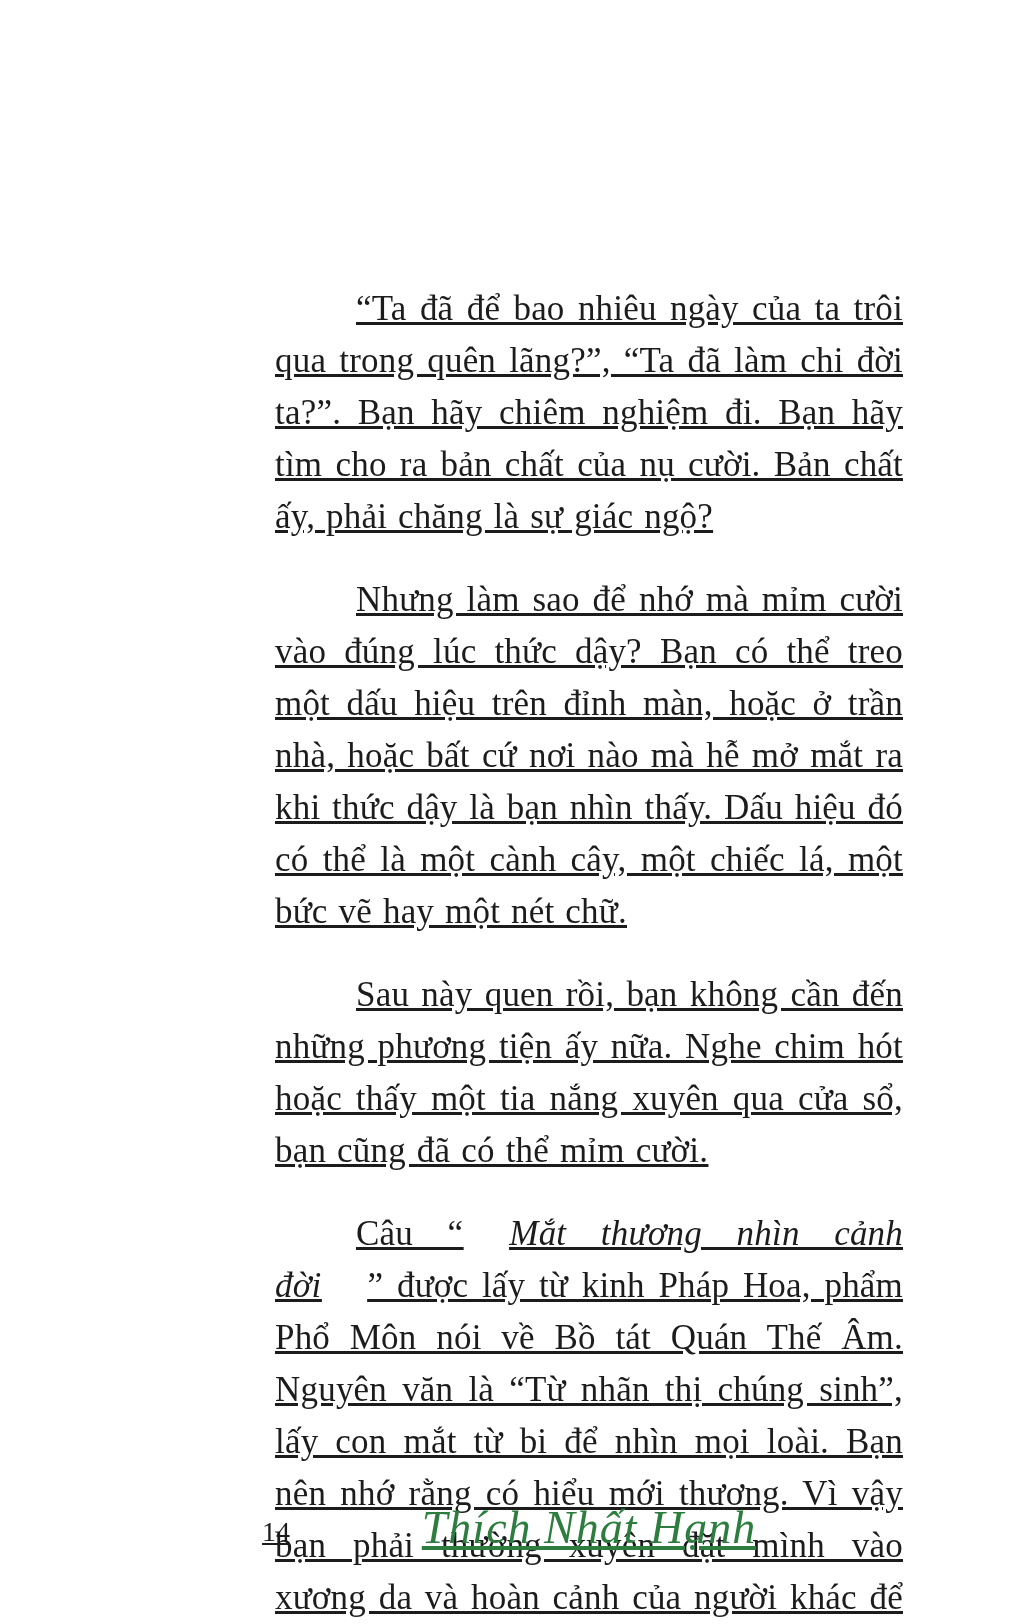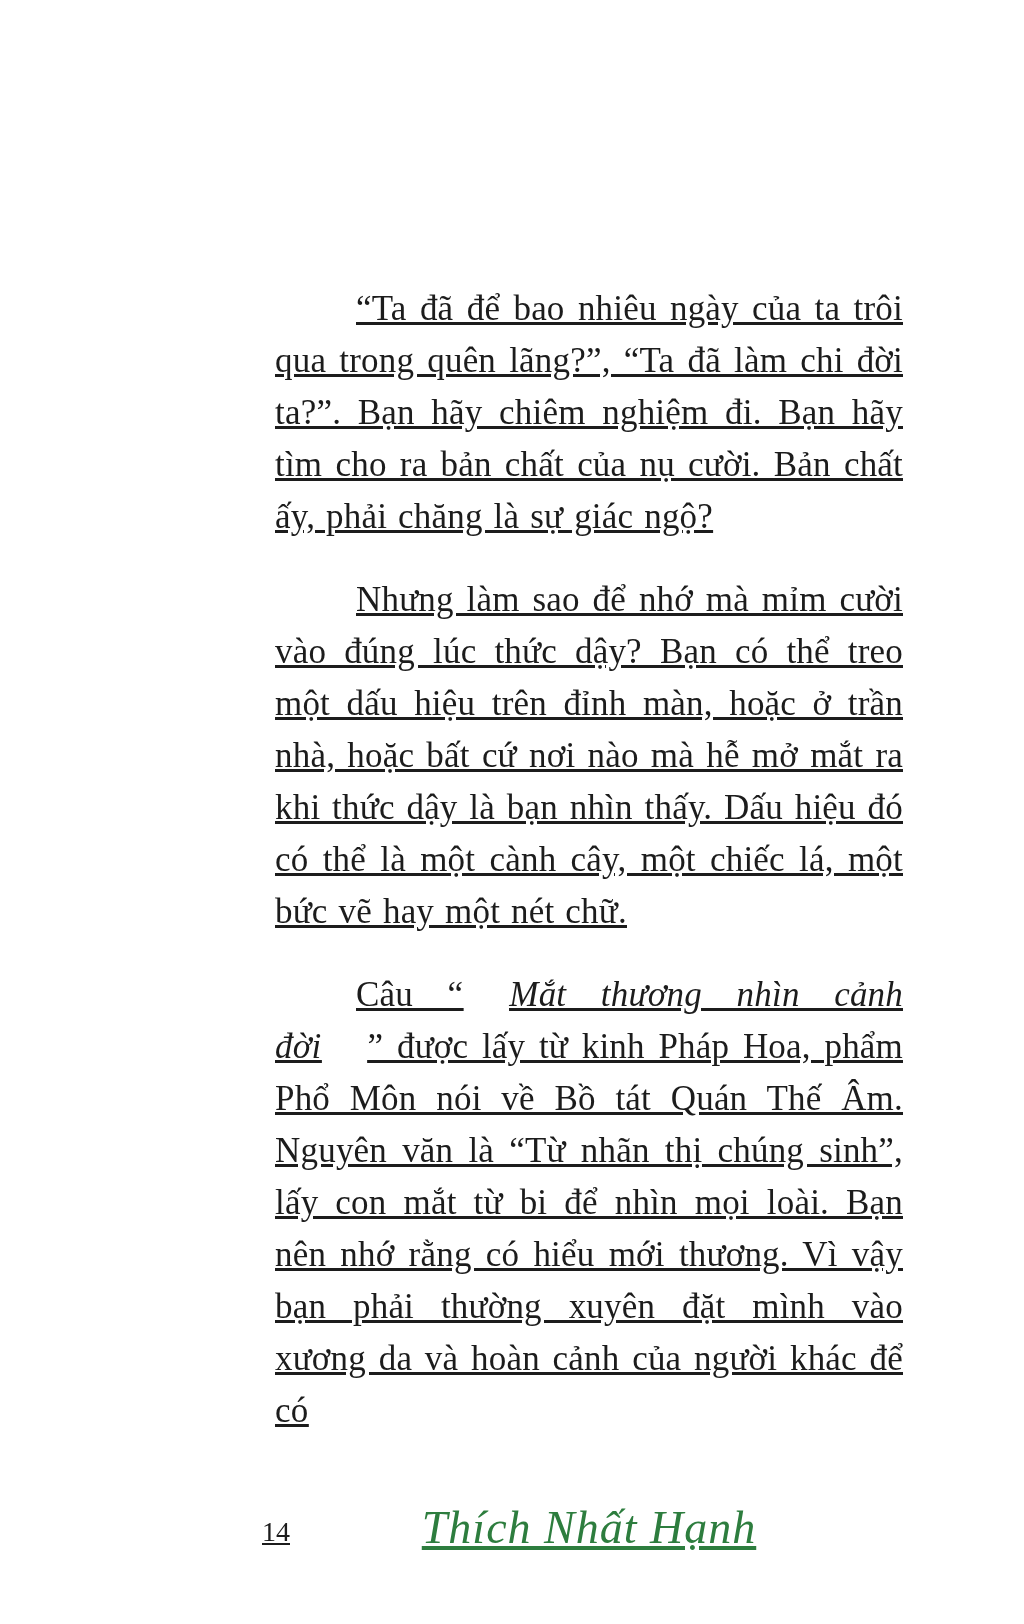--- a/index.html
+++ b/index.html
@@ -63,20 +63,21 @@
 <body>
 
 <div class="page">
 
   <main class="text-column">
 
     <p><span>“Ta đã để bao nhiêu ngày của ta trôi qua trong quên lãng?”, “Ta đã làm chi đời ta?”. Bạn hãy chiêm nghiệm đi. Bạn hãy tìm cho ra bản chất của nụ cười. Bản chất ấy, phải chăng là sự giác ngộ?</span></p>
 
     <p><span>Nhưng làm sao để nhớ mà mỉm cười vào đúng lúc thức dậy? Bạn có thể treo một dấu hiệu trên đỉnh màn, hoặc ở trần nhà, hoặc bất cứ nơi nào mà hễ mở mắt ra khi thức dậy là bạn nhìn thấy. Dấu hiệu đó có thể là một cành cây, một chiếc lá, một bức vẽ hay một nét chữ.</span></p>
 
+    <p><span>Sau này quen rồi, bạn không cần đến những phương tiện ấy nữa. Nghe chim hót hoặc thấy một tia nắng xuyên qua cửa sổ, bạn cũng đã có thể mỉm cười.</span></p>
 
     <p><span>Câu “</span><span class="italic-seg">Mắt thương nhìn cảnh đời</span><span>” được lấy từ kinh Pháp Hoa, phẩm Phổ Môn nói về Bồ tát Quán Thế Âm. Nguyên văn là “Từ nhãn thị chúng sinh”, lấy con mắt từ bi để nhìn mọi loài. Bạn nên nhớ rằng có hiểu mới thương. Vì vậy bạn phải thường xuyên đặt mình vào xương da và hoàn cảnh của người khác để có</span></p>
 
   </main>
 
   <div class="footer-pagenum">14</div>
 
   <div class="footer-author">Thích Nhất Hạnh</div>
 
 </div>

